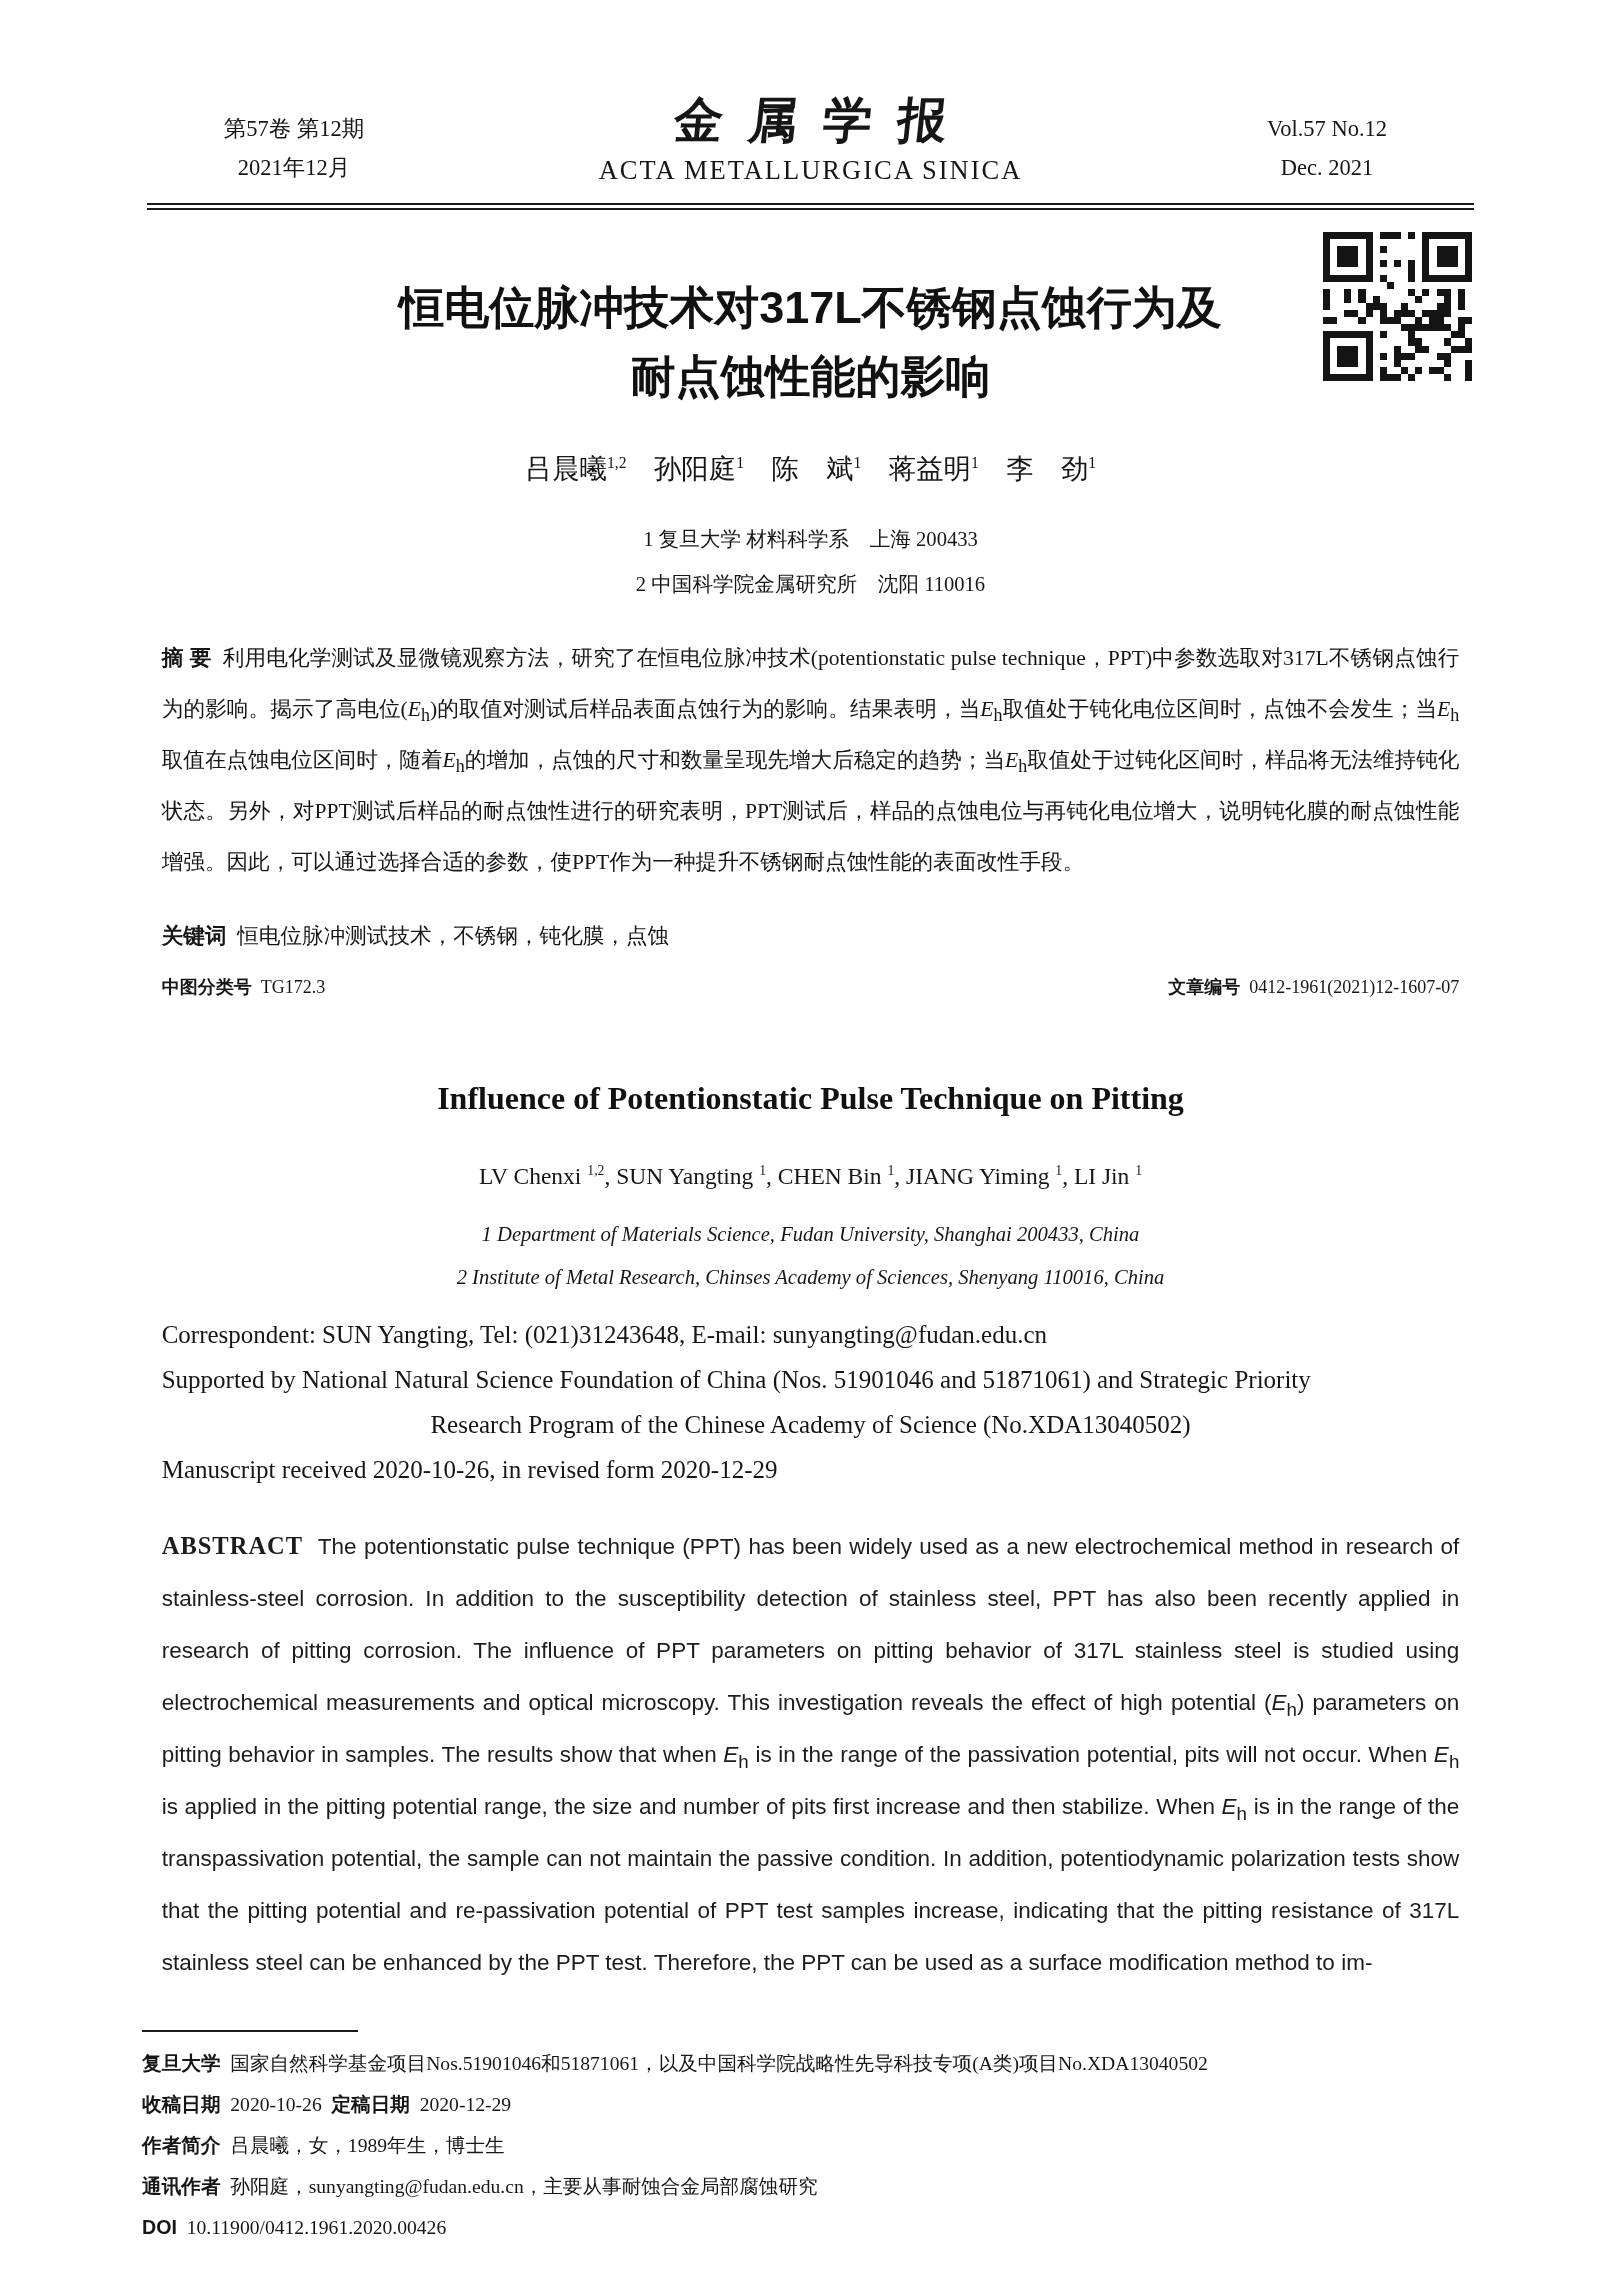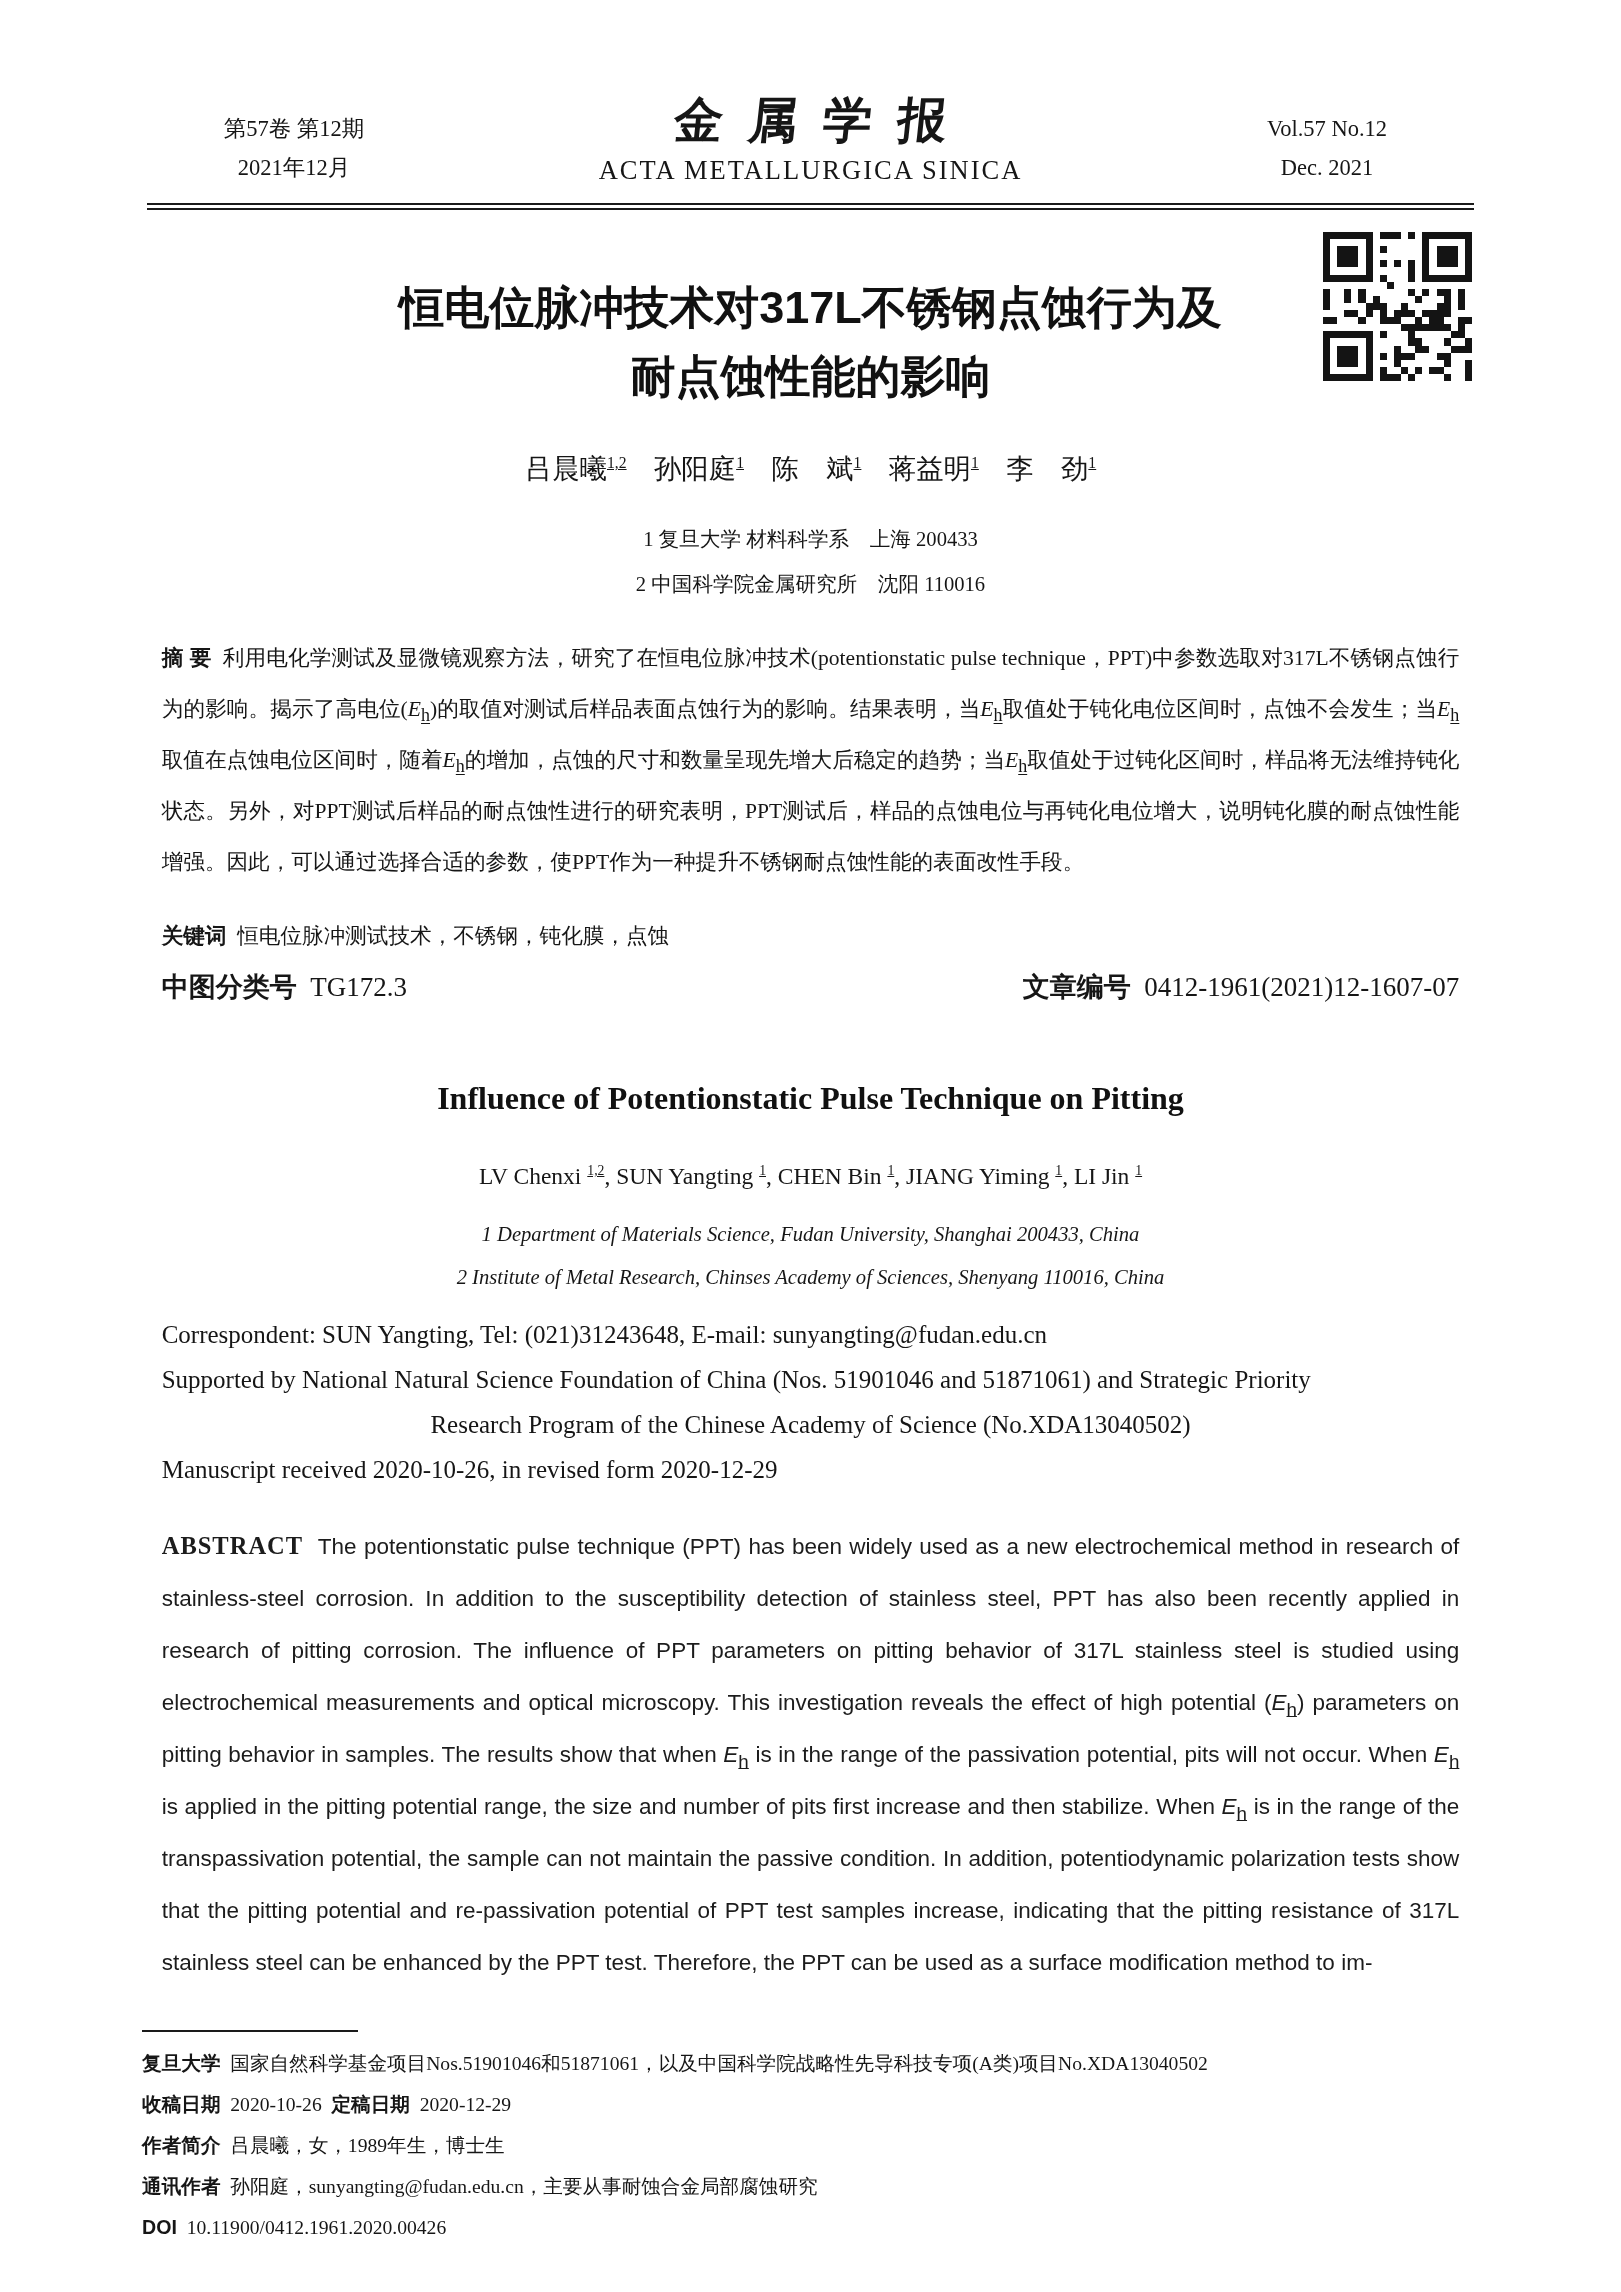--- a/index.html
+++ b/index.html
@@ -33,40 +33,40 @@
     margin:63px 0 0 0;text-align:center;font-weight:bold;
     font-family:"Liberation Sans","DejaVu Sans",sans-serif;
     font-size:45px;line-height:69px;color:#111;
   }
   .authors-cn{margin-top:39px;text-align:center;font-size:27.4px;line-height:39px;}
   .authors-cn sup{font-size:15.7px;}
   .affils-cn{margin-top:27.4px;text-align:center;font-size:20.6px;line-height:45px;}
   .abstract-cn{margin-top:25.5px;font-size:21.6px;line-height:51px;text-align:justify;}
   .lbl{font-family:"Liberation Sans","DejaVu Sans",sans-serif;font-weight:bold;}
   .kw-line{font-size:21.6px;line-height:51px;}
-  .clc-line{display:flex;justify-content:space-between;font-size:27px;line-height:51px;}
+  .clc-line{display:flex;justify-content:space-between;font-size:18px;line-height:51px;}
   
   .title-en{margin:57px 0 0 0;text-align:center;font-weight:bold;font-size:32px;line-height:57px;color:#111;}
   .authors-en{margin-top:33px;text-align:center;font-size:23.5px;line-height:33px;}
   .authors-en sup{font-size:13.7px;}
   .affils-en{margin-top:19.6px;text-align:center;font-style:italic;font-size:20.6px;line-height:43px;}
   .meta-en{margin-top:13.7px;font-size:25px;line-height:45px;}
   .meta-en .center{text-align:center;}
   
   .abstract-en{
     margin-top:27.4px;font-family:"Liberation Sans","DejaVu Sans",sans-serif;
     font-size:22.5px;line-height:52px;text-align:justify;color:#1c1c1c;
   }
   .abstract-en .ab-label{font-family:"Liberation Serif",serif;font-weight:bold;font-size:24.5px;letter-spacing:1px;}
   
   .footnote-rule{margin:41px 0 11.8px -4.9px;width:216px;border-top:2px solid #1a1a1a;}
   .pfooter{font-size:19.6px;line-height:41px;margin-left:-4.9px;}
   .pfooter .lbl{margin-right:9.8px;}
   .pfooter .lbl2{margin:0 9.8px;}
-  sub,sup{line-height:0;text-decoration:underline;}
+  sub,sup{line-height:0;}
 </style>
 </head>
 <body>
 
 <div class="page">
 
   <div class="jheader">
     <div class="h-side">
       <div>第57卷  第12期</div>
       <div>2021年12月</div>

